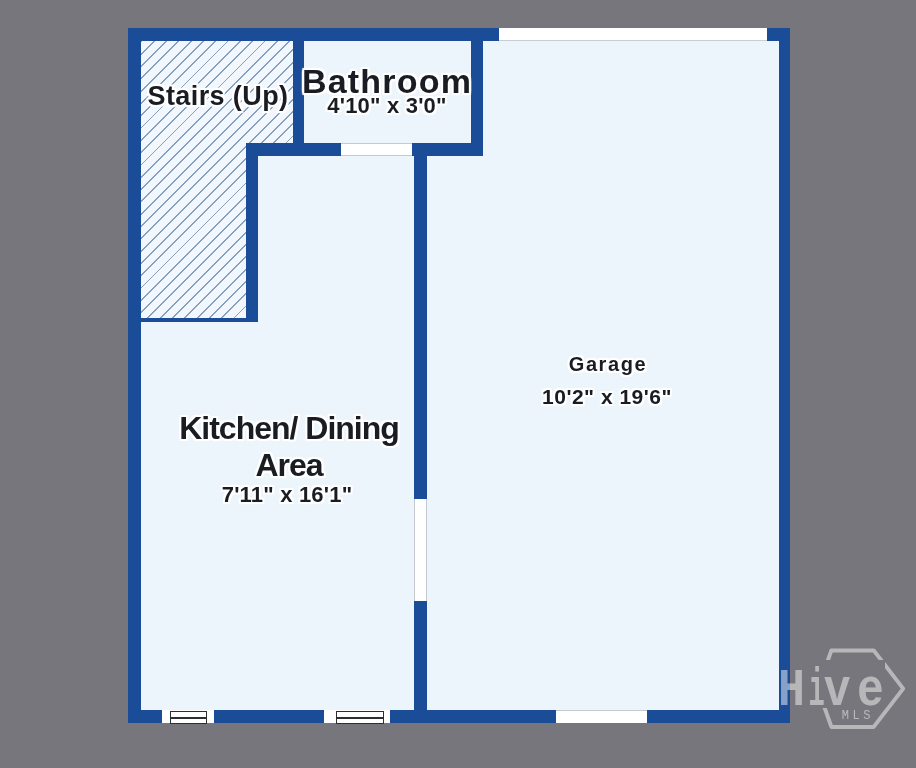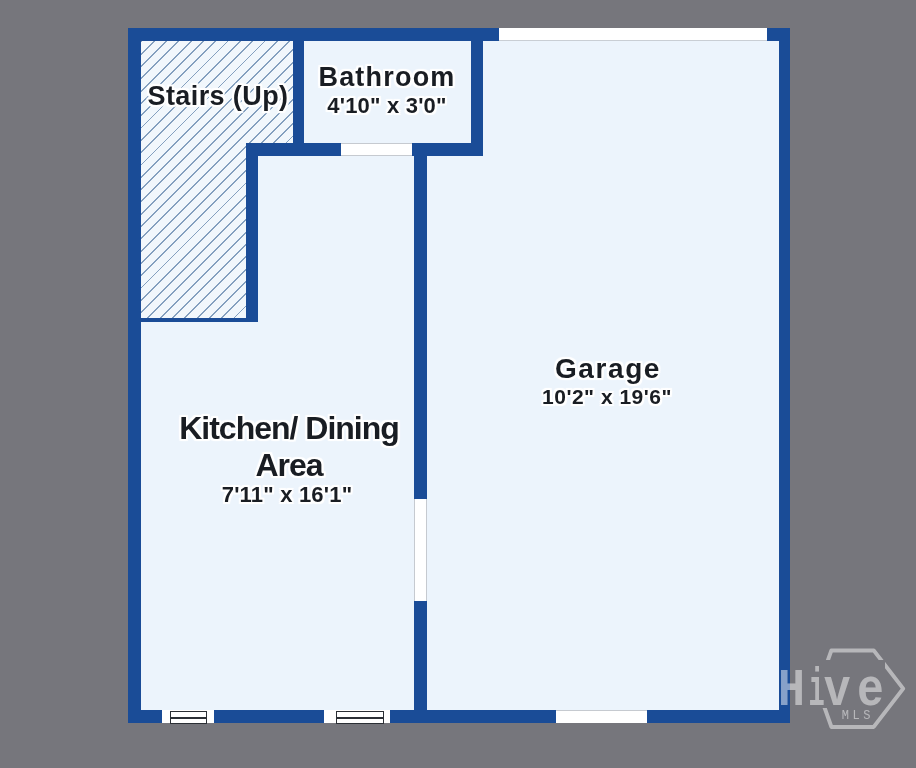--- a/index.html
+++ b/index.html
@@ -49,23 +49,23 @@
 <div class="white" style="left:162px;top:710px;width:52px;height:13px;"></div>
 <div class="abs" style="left:170px;top:711px;width:37px;height:13px;background:#fff;border:1.7px solid #2b2f35;box-sizing:border-box;"></div>
 <div class="abs" style="left:170px;top:717px;width:37px;height:1.7px;background:#2b2f35;"></div>
 <div class="white" style="left:324px;top:710px;width:66px;height:13px;"></div>
 <div class="abs" style="left:336px;top:711px;width:48px;height:13px;background:#fff;border:1.7px solid #2b2f35;box-sizing:border-box;"></div>
 <div class="abs" style="left:336px;top:717px;width:48px;height:1.7px;background:#2b2f35;"></div>
 
 <div class="white" style="left:556px;top:710px;width:91px;height:13px;box-sizing:border-box;border-top:1px solid #c6cad0;"></div>
 
 <div class="lbl" style="left:68px;top:81px;width:300px;font-size:27px;letter-spacing:0.4px;">Stairs (Up)</div>
-<div class="lbl" style="left:237px;top:62px;width:300px;font-size:27px;letter-spacing:1.2px;">Bathroom</div>
+<div class="lbl" style="left:237px;top:62px;width:300px;font-size:34px;letter-spacing:1.2px;">Bathroom</div>
 <div class="lbl" style="left:237px;top:93px;width:300px;font-size:22px;letter-spacing:0.2px;">4'10" x 3'0"</div>
-<div class="lbl" style="left:458px;top:353px;width:300px;font-size:28px;letter-spacing:1.6px;">Garage</div>
+<div class="lbl" style="left:458px;top:353px;width:300px;font-size:20px;letter-spacing:1.6px;">Garage</div>
 <div class="lbl" style="left:457px;top:385px;width:300px;font-size:21px;letter-spacing:0.5px;">10'2" x 19'6"</div>
 <div class="lbl" style="left:139px;top:410px;width:300px;font-size:32px;line-height:37px;letter-spacing:-1px;">Kitchen/ Dining<br>Area</div>
 <div class="lbl" style="left:137px;top:482px;width:300px;font-size:22px;letter-spacing:0.2px;">7'11" x 16'1"</div>
 
 <svg class="abs" style="left:760px;top:630px;" width="156" height="138" viewBox="0 0 156 138">
   <defs>
     <mask id="hexmask">
       <rect x="0" y="0" width="156" height="138" fill="#fff"></rect>
       <rect x="35" y="30" width="90" height="48" fill="#000"></rect>
     </mask>

